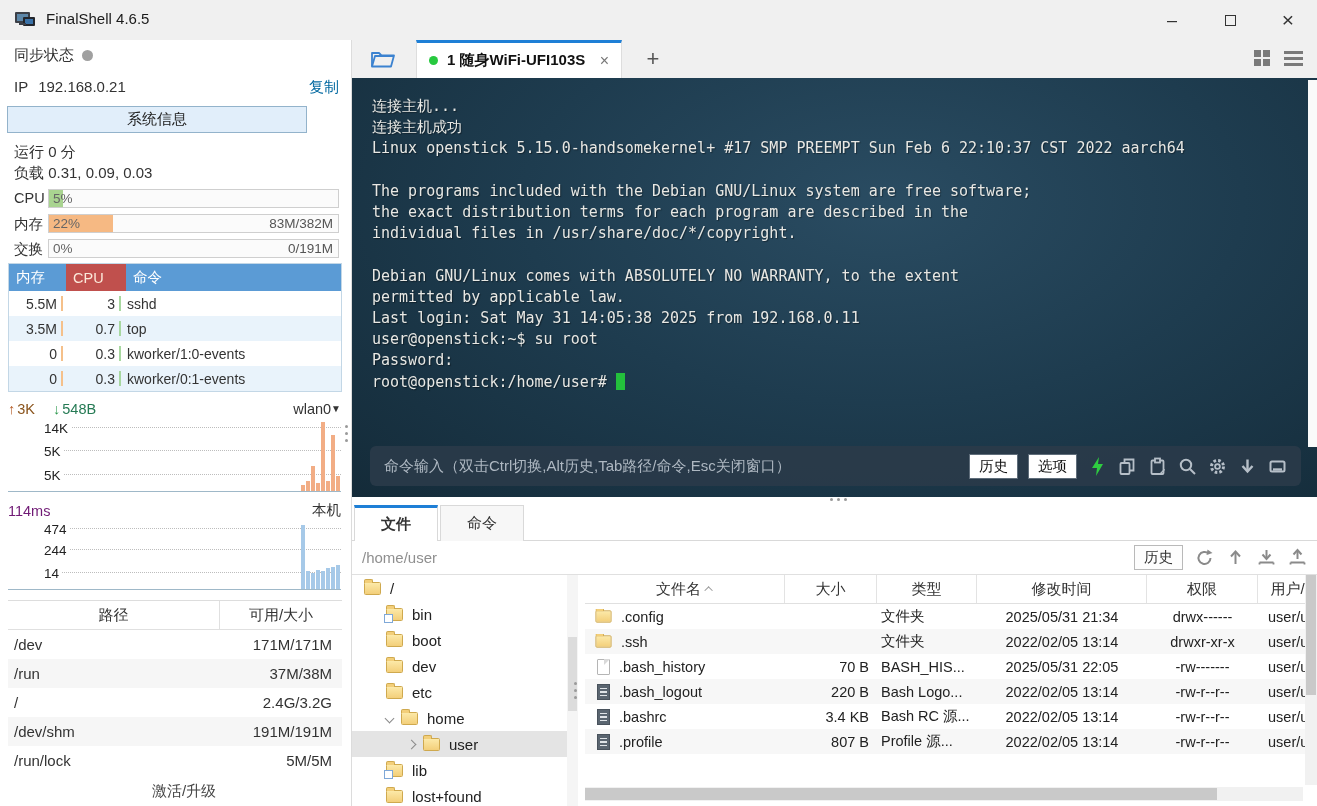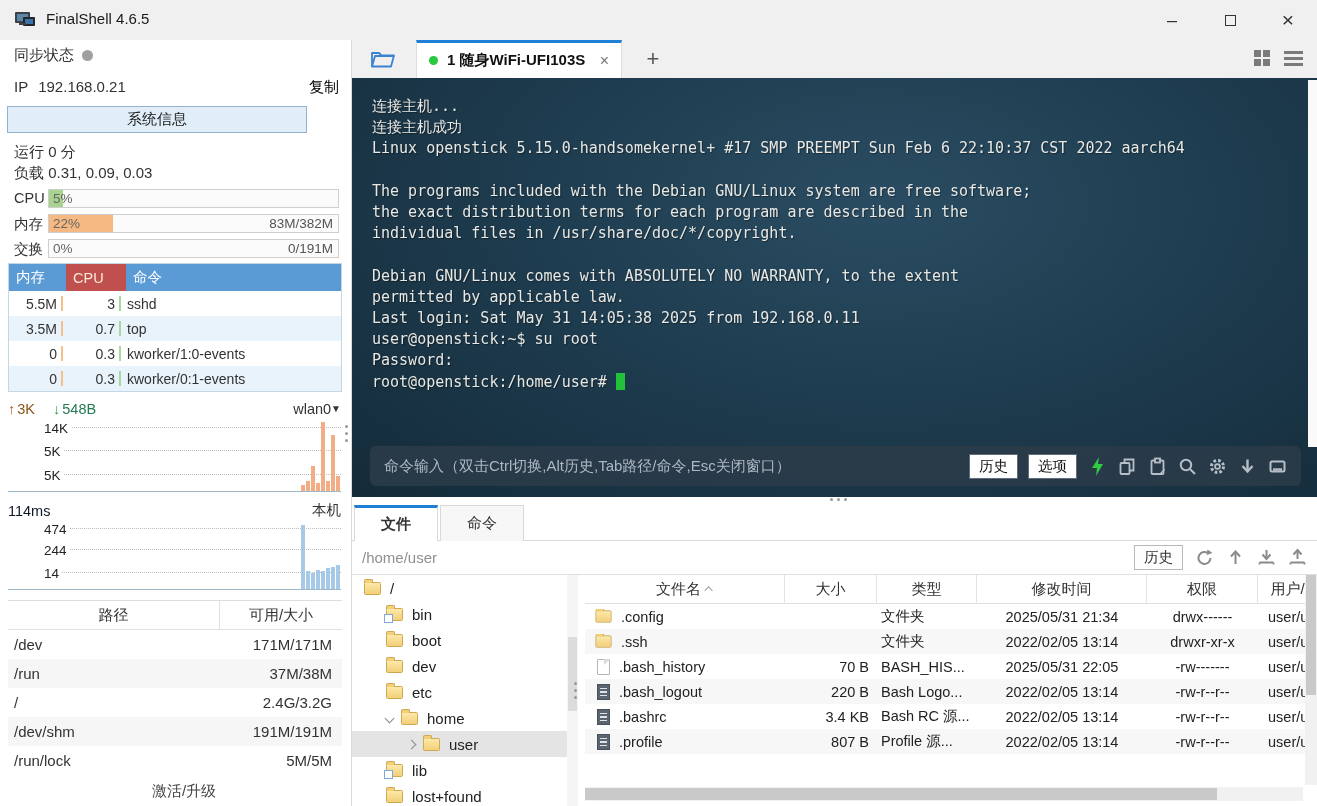--- a/index.html
+++ b/index.html
@@ -13,21 +13,21 @@
   .win-controls { position:absolute; right:0; top:0; height:40px; display:flex; align-items:center; }
   .win-btn { width:58px; height:40px; display:flex; align-items:center; justify-content:center; color:#333; font-size:18px; cursor:default; }
   .max-glyph { width:11px; height:11px; border:1.4px solid #333; display:inline-block; }
 
   
   #sidebar { position:absolute; left:0; top:40px; width:352px; height:766px; background:#fff; border-right:1px solid #dcdcdc; }
   .sync-row { position:absolute; left:14px; top:6px; display:flex; align-items:center; gap:8px; font-size:15px; }
   .sync-dot { width:11px; height:11px; border-radius:50%; background:#a0a0a0; }
   .ip-row { position:absolute; left:14px; top:38px; right:12px; display:flex; font-size:15px; }
   .ip-label { margin-right:10px; }
-  .copy-link { margin-left:auto; color:#000000; }
+  .copy-link { margin-left:auto; color:#0369a1; }
   .sys-btn { position:absolute; left:7px; top:66px; width:300px; height:27px; background:#e1eefa; border:1px solid #93b3cb; font-size:15px; color:#222; display:flex; align-items:center; justify-content:center; }
   .uptime { position:absolute; left:14px; top:103px; }
   .loadavg { position:absolute; left:14px; top:124px; }
   .stat-row { position:absolute; left:0; right:0; height:19px; }
   .stat-label { position:absolute; left:14px; top:1px; font-size:14.5px; }
   .stat-bar { position:absolute; left:48px; right:12px; top:0; height:19px; border:1px solid #cfcfcf; background:#fbfbfb; }
   .stat-fill { position:absolute; left:0; top:0; bottom:0; }
   .stat-pct { position:absolute; left:4px; top:1px; font-size:13.5px; color:#666; }
   .stat-detail { position:absolute; right:5px; top:1px; font-size:13.5px; color:#555; }
 
@@ -52,21 +52,21 @@
   .net-down-arrow { color:#2f9a50; font-weight:bold; margin-left:18px; margin-right:2px; }
   .net-down-text { color:#257a54; }
   .iface { margin-left:auto; color:#333; display:flex; align-items:center; }
   .dd-arrow { font-size:10px; color:#333; }
   .plot { position:absolute; left:0; right:0; border-bottom:1px solid #9fb8c8; }
   .gridline { position:absolute; left:36px; right:0; border-top:1px dotted #bdbdbd;text-align:right; }
   .gridlabel { position:absolute; left:0; transform:translateY(-50%); font-size:13.5px; color:#222; background:#fff; padding-right:3px; }
   .bars { position:absolute; right:1px; bottom:0; display:flex; align-items:flex-end; gap:1px; }
   .nbar { width:4px; background:#f2ad85; }
   .pbar { width:4px; background:#a6c9e8; }
-  .ping-latency { color:#0f172a; }
+  .ping-latency { color:#701a75; }
   .ping-host { margin-left:auto; color:#333; }
 
   .disk-table { position:absolute; left:8px; top:560px; width:334px; border-top:1px solid #ddd; }
   .disk-head { display:flex; height:29px; border-bottom:1px solid #e0e0e0; font-size:15px; }
   .dh0 { width:212px; display:flex; align-items:center; justify-content:center; border-right:1px solid #e0e0e0; }
   .dh1 { flex:1; display:flex; align-items:center; justify-content:center; }
   .drow { display:flex; align-items:center; height:29px; font-size:15px; background:#fff; }
   .drow.alt { background:#f6f6f6; }
   .dc-path { width:212px; padding-left:6px; }
   .dc-size { flex:1; text-align:right; padding-right:10px; }

